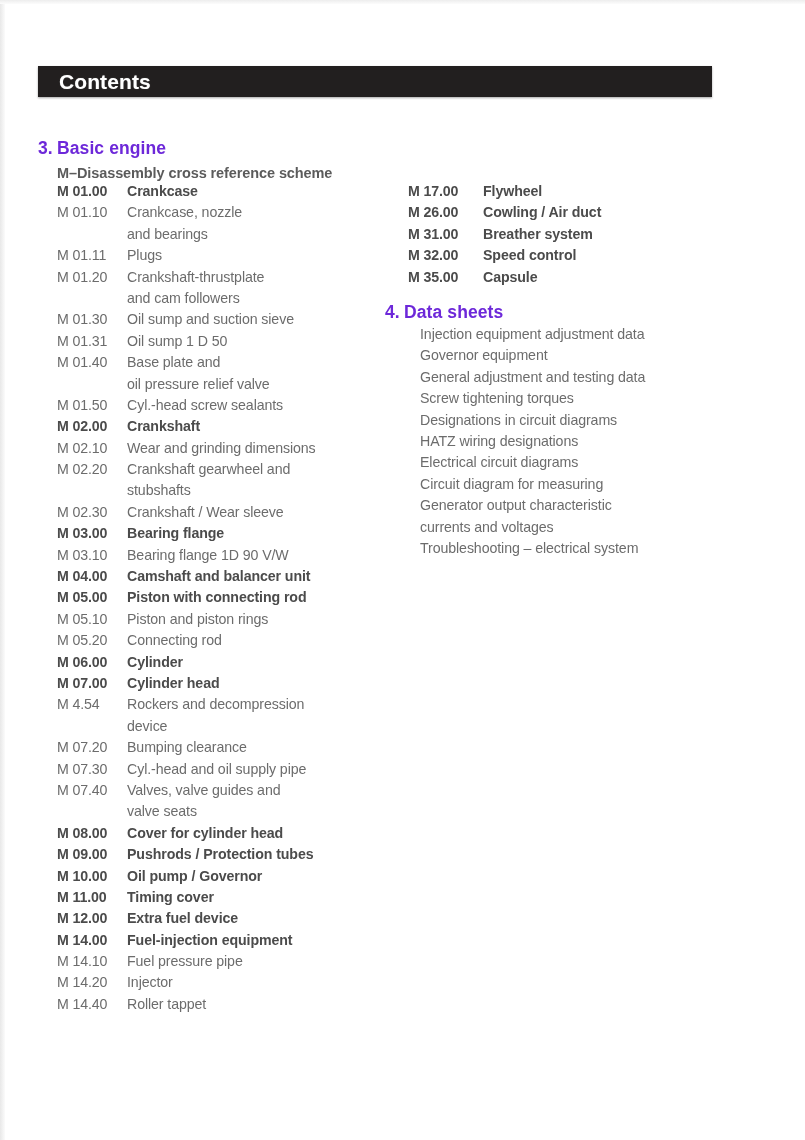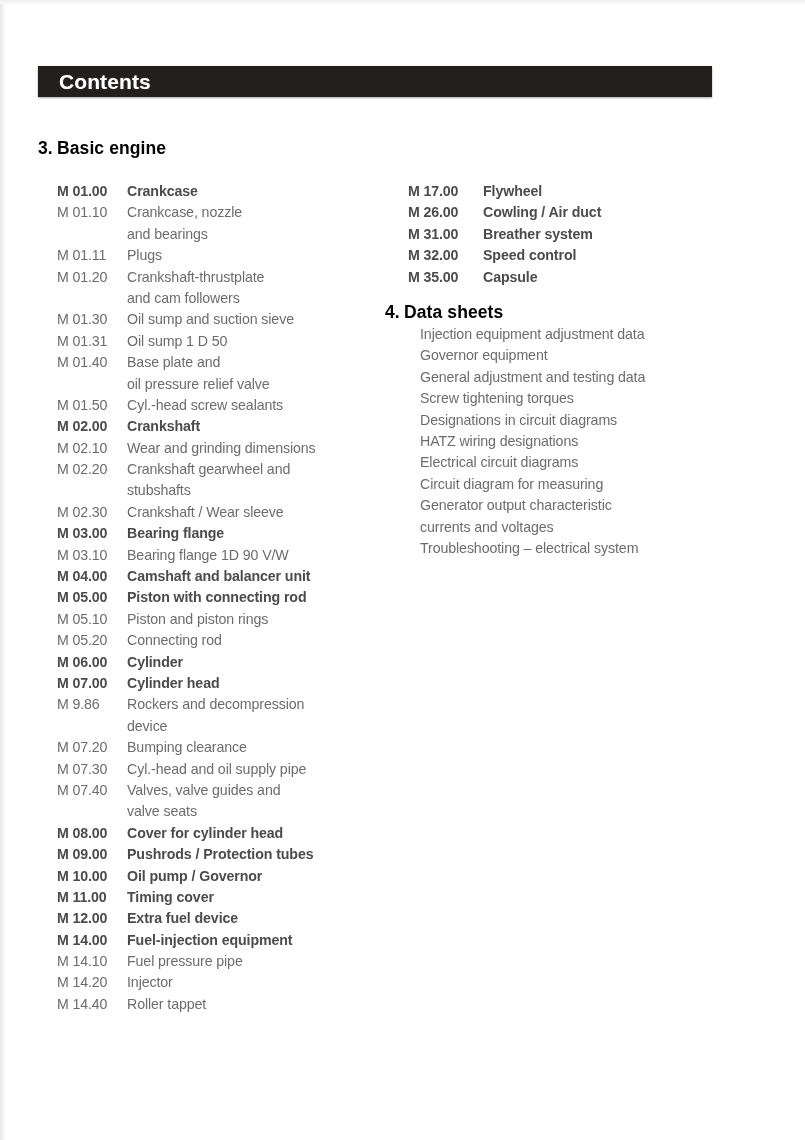--- a/index.html
+++ b/index.html
@@ -59,21 +59,21 @@
     margin-left: 12px;
   }
 
   
   .section {
     position: absolute;
   }
   .section-heading {
     font-size: 17.5px;
     font-weight: bold;
-    color: #000000;
+    color: #6d28d9;
     white-space: nowrap;
     letter-spacing: 0.1px;
   }
   .section-heading .num {
     display: inline-block;
     width: 19px;
   }
   .subheading {
     font-size: 14.5px;
     font-weight: bold;
@@ -137,20 +137,21 @@
 
   <div class="contents-bar">
     <div class="bar-title">Contents</div>
   </div>
 
   <div class="section" style="left:38px; top:138px;">
     <div class="section-heading">
       <span class="num">3.</span><span>Basic engine</span>
     </div>
   </div>
+  <div class="subheading" style="position:absolute; left:57px; top:165px;">M–Disassembly cross reference scheme</div>
 
   <div class="entry-list" id="left-column" style="left:57px; top:183px;">
       <div class="entry bold">
         <span class="code">M 01.00</span>
         <span class="label">Crankcase</span>
       </div>
       <div class="entry">
         <span class="code">M 01.10</span>
         <span class="label">Crankcase, nozzle</span>
       </div>
@@ -236,21 +237,21 @@
       </div>
       <div class="entry bold">
         <span class="code">M 06.00</span>
         <span class="label">Cylinder</span>
       </div>
       <div class="entry bold">
         <span class="code">M 07.00</span>
         <span class="label">Cylinder head</span>
       </div>
       <div class="entry">
-        <span class="code">M 9.86</span>
+        <span class="code">M 4.54</span>
         <span class="label">Rockers and decompression</span>
       </div>
       <div class="entry cont">
         <span class="code"></span>
         <span class="label">device</span>
       </div>
       <div class="entry">
         <span class="code">M 07.20</span>
         <span class="label">Bumping clearance</span>
       </div>

